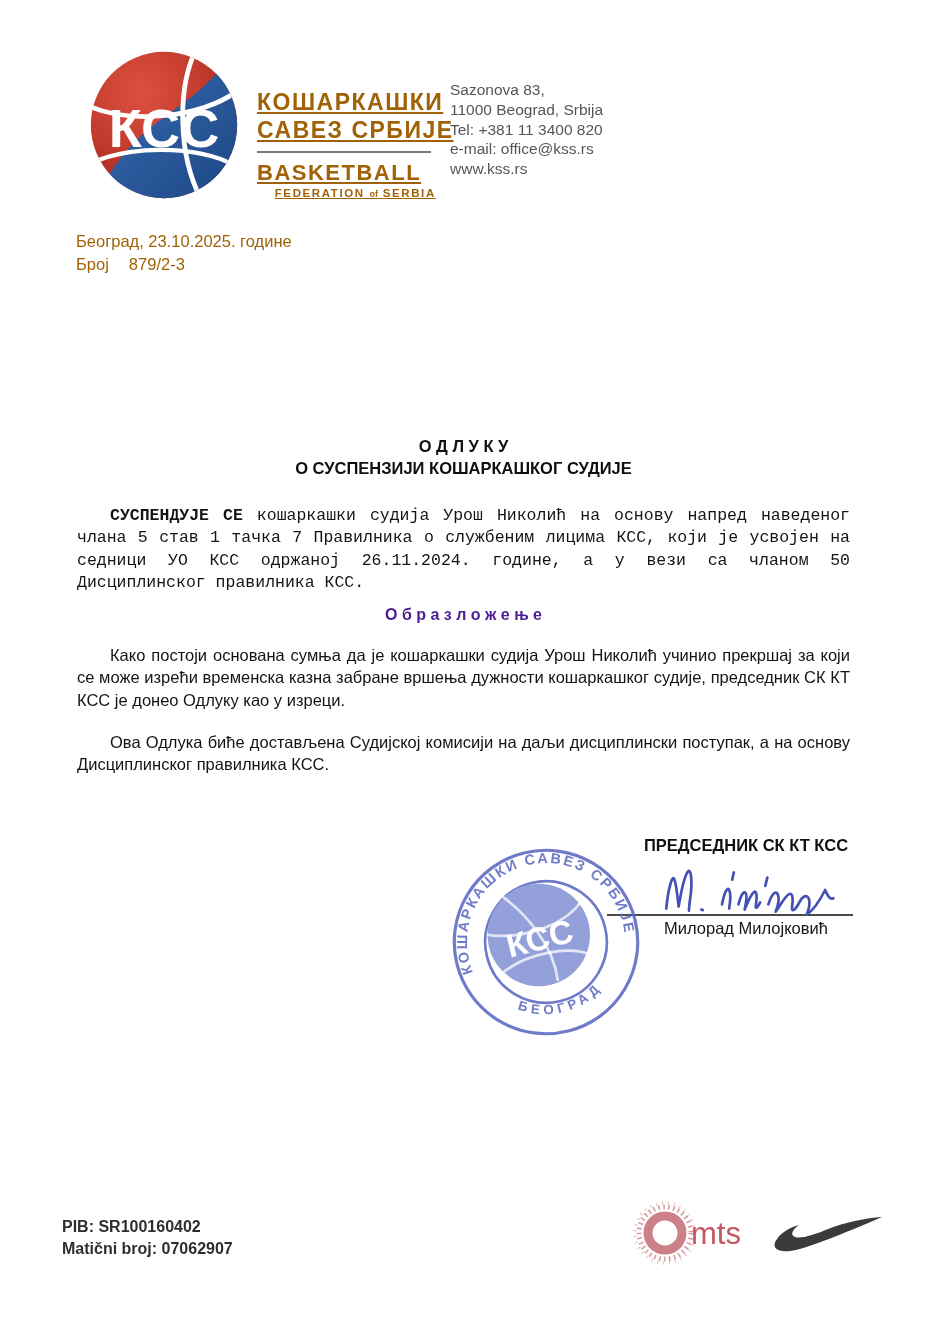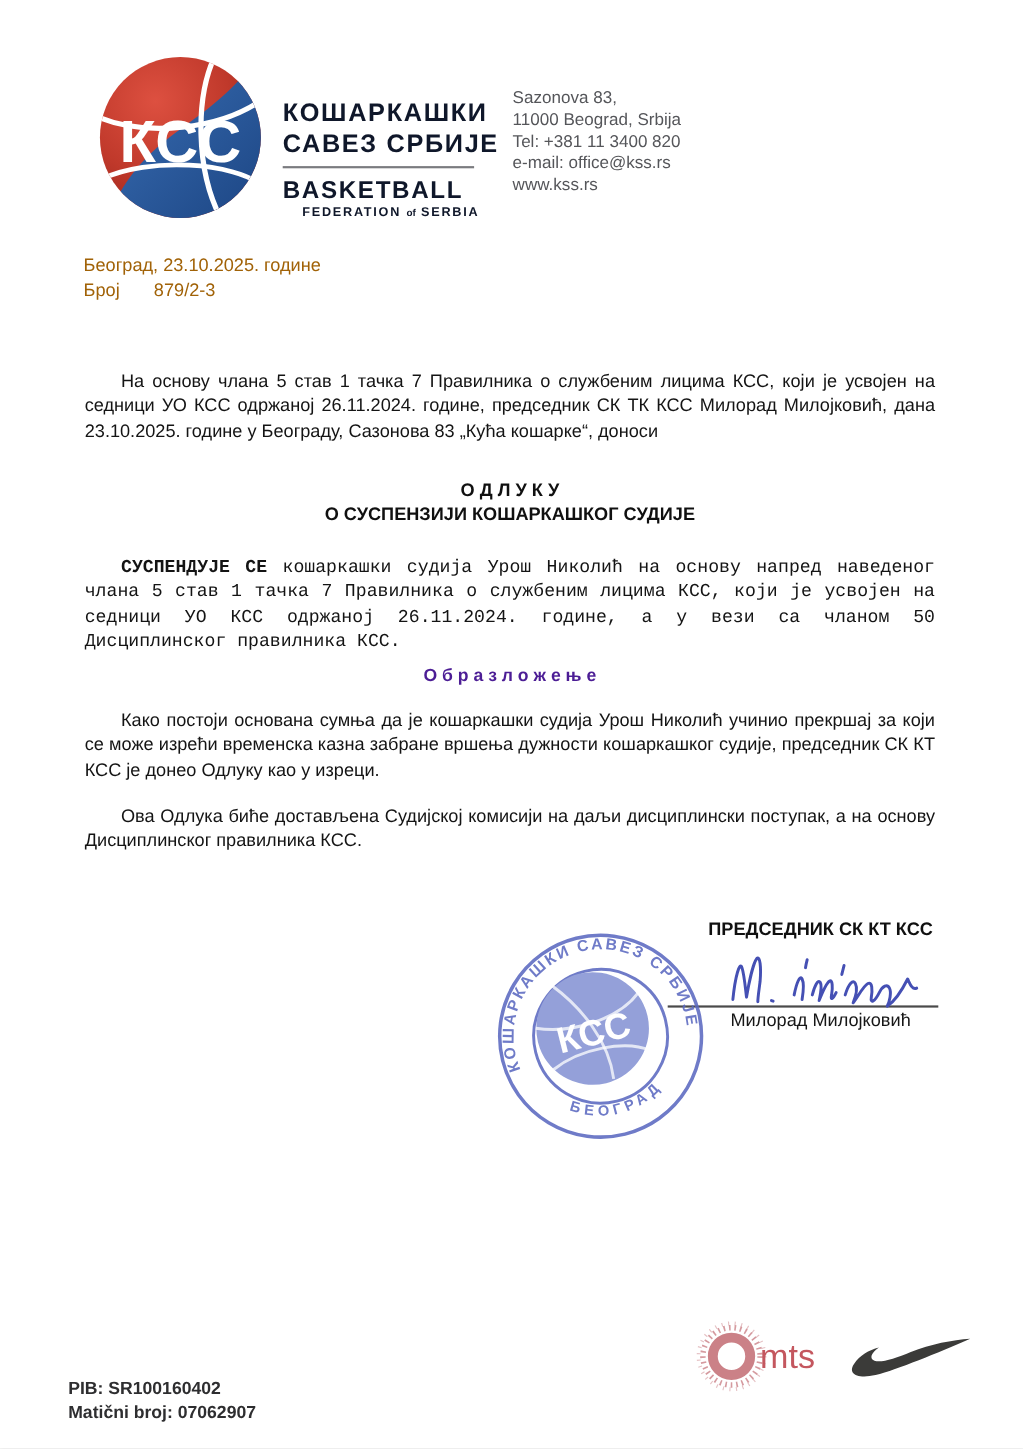--- a/index.html
+++ b/index.html
@@ -8,30 +8,30 @@
     width:930px;height:1317px;
     margin:0 auto;
     background:#ffffff;
     font-family:"Liberation Sans", sans-serif;
     color:#171717;
     overflow:hidden;
     box-shadow:0 0 4px rgba(0,0,0,.15);
   }
   
   .logo{position:absolute;left:88px;top:46px;width:152px;height:158px;}
-  .org{position:absolute;left:257px;top:88px;color:#0f172a;}
+  .org{position:absolute;left:257px;top:88px;color:#a16207;text-decoration:underline;}
   .org-sr{font-size:23px;font-weight:700;letter-spacing:1.5px;line-height:28px;white-space:nowrap;}
   .org-divider{width:174px;height:2px;background:#7a7b7f;margin:7px 0 8px 0;}
   .org-en1{font-size:22px;font-weight:700;letter-spacing:1.5px;line-height:24px;}
   .org-en2{font-size:11.5px;font-weight:700;letter-spacing:1.6px;margin-top:2px;text-align:center;}
   .org-en2 .of{font-size:9px;font-weight:600;letter-spacing:0;}
-  .address{position:absolute;left:466px;top:80px;font-size:15.5px;line-height:19.8px;color:#55565a;font-weight:500;}
+  .address{position:absolute;left:450px;top:80px;font-size:15.5px;line-height:19.8px;color:#55565a;font-weight:500;}
   
   .meta{position:absolute;left:76px;top:230px;font-size:16.5px;line-height:22.5px;color:#a16207;}
-  .meta .num-val{display:inline-block;margin-left:31px;}
+  .meta .num-val{display:inline-block;margin-left:20px;}
   
   .para{position:absolute;left:77px;width:773px;font-size:16.5px;line-height:22.4px;
         text-align:justify;color:#141414;}
   .indent{text-indent:33px;}
   .p1{top:336px;}
   .title1{position:absolute;left:77px;width:773px;top:437px;text-align:center;
           font-size:16.5px;font-weight:700;color:#101010;}
   .title2{position:absolute;left:77px;width:773px;top:459px;text-align:center;
           font-size:16.5px;font-weight:700;color:#101010;}
   .p2{top:505px;font-family:Liberation Mono, monospace;}
@@ -43,21 +43,21 @@
   
   .sig-title{position:absolute;left:632px;width:228px;top:836px;text-align:center;
              font-size:16.5px;font-weight:700;color:#101010;white-space:nowrap;}
   .sig-line{position:absolute;left:607px;top:914px;width:246px;height:1.5px;background:#4a4a4a;}
   .sig-name{position:absolute;left:632px;width:228px;top:919px;text-align:center;
             font-size:16.5px;color:#161616;}
   .sig-scribble{position:absolute;left:658px;top:862px;width:196px;height:56px;z-index:3;}
   .stamp{position:absolute;left:450px;top:846px;width:192px;height:192px;
          transform:rotate(-14deg);opacity:.87;z-index:2;}
   
-  .footer-ids{position:absolute;left:62px;top:1252px;font-size:16px;line-height:21.5px;
+  .footer-ids{position:absolute;left:62px;top:1216px;font-size:16px;line-height:21.5px;
               color:#2e2e30;font-weight:600;}
   .mts{position:absolute;left:633px;top:1200px;width:132px;height:66px;}
   .nike{position:absolute;left:764px;top:1214px;width:120px;height:44px;}
 </style>
 </head>
 <body>
 
 <div class="page">
 
   <svg class="logo" viewBox="0 0 160 160">
@@ -101,21 +101,20 @@
     <div>Tel: +381 11 3400 820</div>
     <div>e-mail: office@kss.rs</div>
     <div>www.kss.rs</div>
   </div>
 
   <div class="meta">
     <div>Београд, 23.10.2025. године</div>
     <div><span>Број</span><span class="num-val">879/2-3</span></div>
   </div>
 
-  <div class="para p1 indent">На основу члана 5 став 1 тачка 7 Правилника о службеним лицима КСС, који је усвојен на седници УО КСС одржаној 26.11.2024. године, председник СК ТК КСС Милорад Милојковић, дана 23.10.2025. године у Београду, Сазонова 83 „Кућа кошарке“, доноси</div>
 
   <div class="title1">О Д Л У К У</div>
   <div class="title2">О СУСПЕНЗИЈИ КОШАРКАШКОГ СУДИЈЕ</div>
 
   <div class="para p2 indent"><span class="lead">СУСПЕНДУЈЕ СЕ</span><span> кошаркашки судија Урош Николић на основу напред наведеног члана 5 став 1 тачка 7 Правилника о службеним лицима КСС, који је усвојен на седници УО КСС одржаној 26.11.2024. године, а у вези са чланом 50 Дисциплинског правилника КСС.</span></div>
 
   <div class="obraz">О б р а з л о ж е њ е</div>
 
   <div class="para p3 indent">Како постоји основана сумња да је кошаркашки судија Урош Николић учинио прекршај за који се може изрећи временска казна забране вршења дужности кошаркашког судије, председник СК КТ КСС је донео Одлуку као у изреци.</div>
   <div class="para p4 indent">Ова Одлука биће достављена Судијској комисији на даљи дисциплински поступак, а на основу Дисциплинског правилника КСС.</div>

